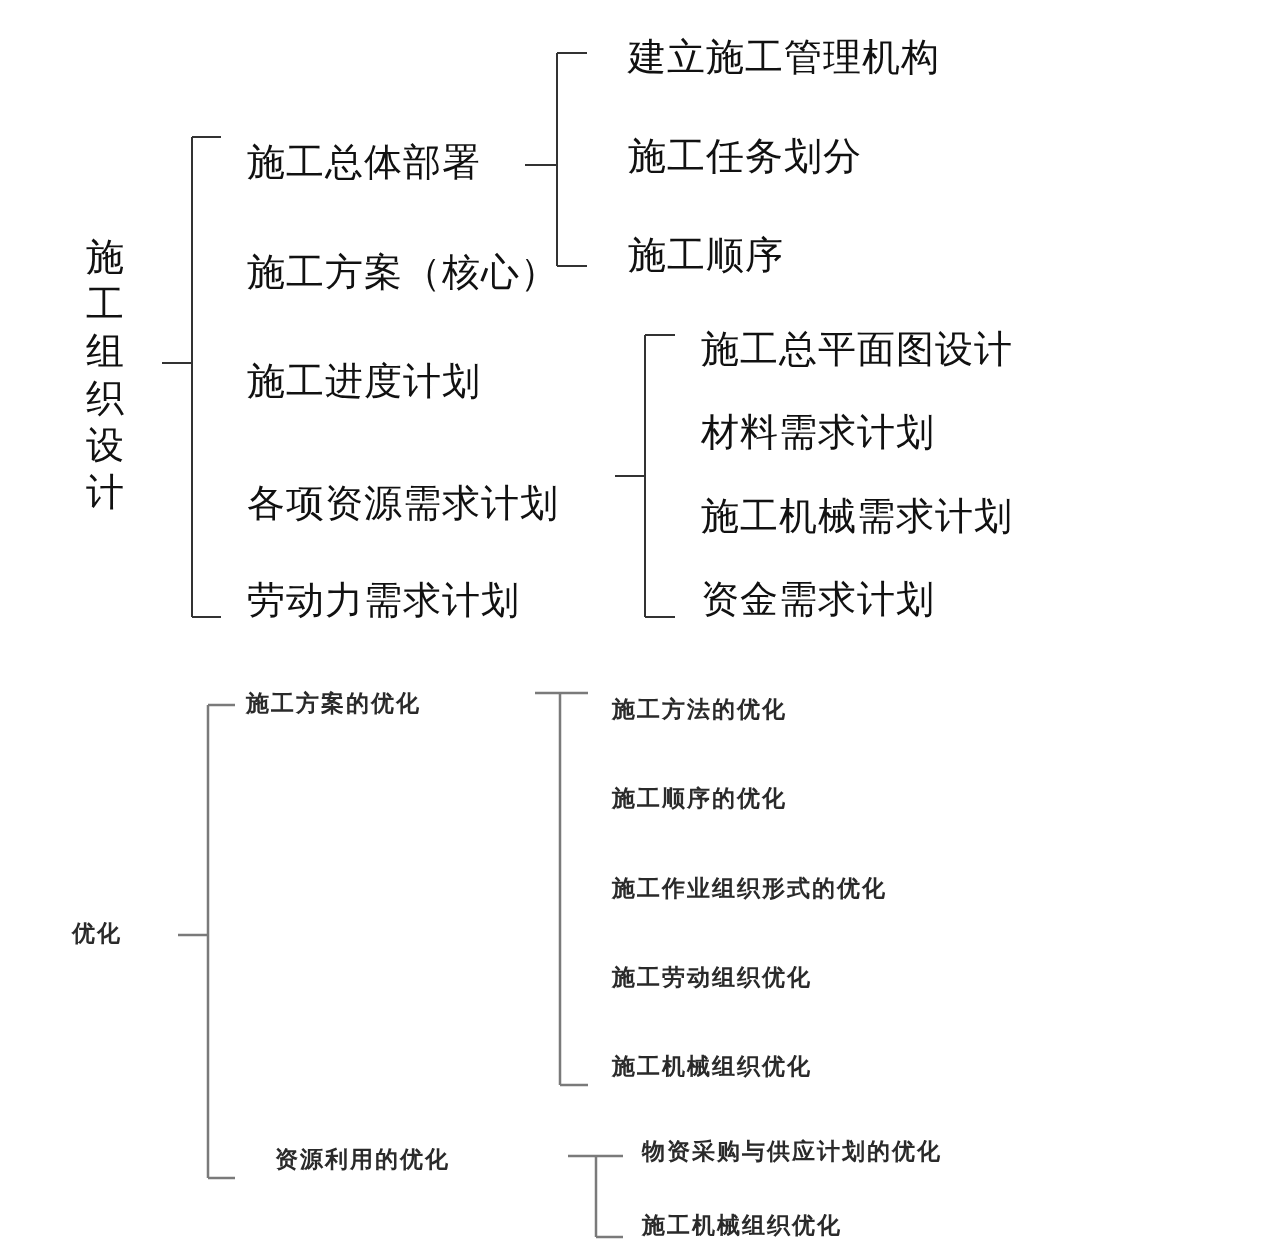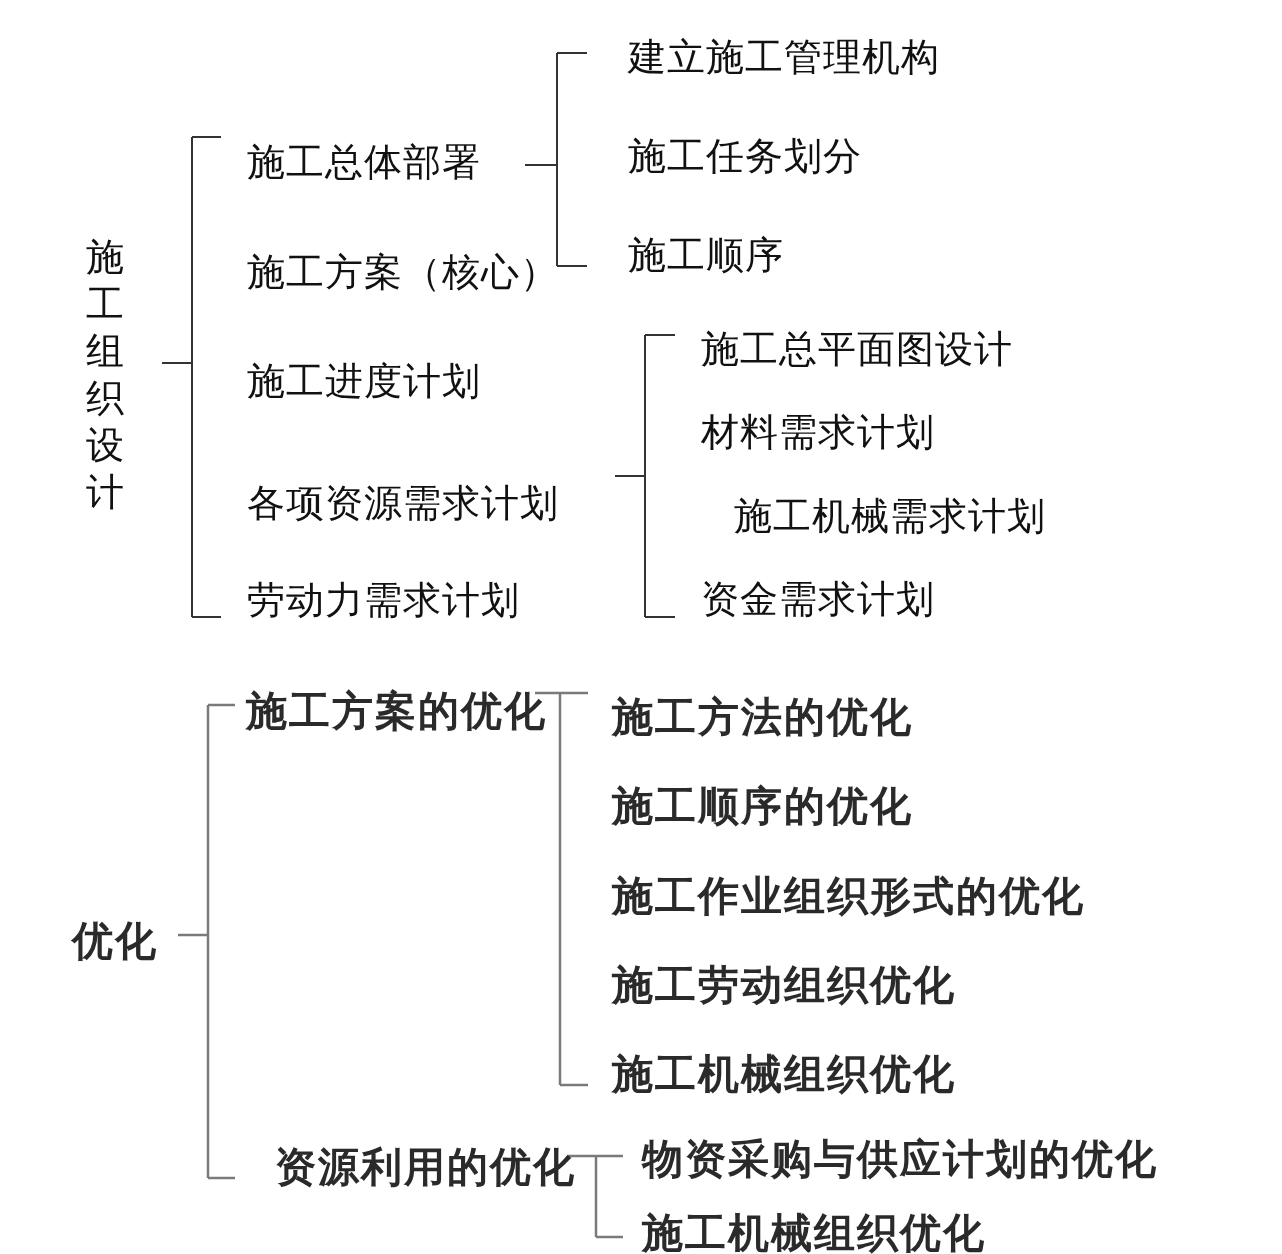--- a/index.html
+++ b/index.html
@@ -1,21 +1,21 @@
 <!DOCTYPE html>
 <html><head>
   <meta charset="utf-8">
   <style>
     html, body { margin: 0; padding: 0; background: #ffffff; }
     body { width: 1282px; height: 1254px; position: relative; overflow: hidden;
            font-family: "DejaVu Serif", "Liberation Serif", serif; color: #111; }
     .lines { position: absolute; left: 0; top: 0; width: 1282px; height: 1254px; }
     .lbl { position: absolute; white-space: nowrap; line-height: 1; }
     .top-lbl { font-size: 38px; color: #111; letter-spacing: 1px; }
-    .bot-lbl { font-size: 41px; color: #2a2a2a; font-weight: bold; letter-spacing: 2px; }
+    .bot-lbl { font-size: 23px; color: #2a2a2a; font-weight: bold; letter-spacing: 2px; }
     .vtitle { position: absolute; left: 83px; top: 234px; width: 44px; font-size: 38px; line-height: 47px;
               text-align: center; color: #111; }
     .vtitle span { display: block; }
   </style>
 </head>
 <body>
 
 <svg class="lines" width="1282" height="1254" viewBox="0 0 1282 1254">
 
   <g stroke="#333" stroke-width="2" fill="none">
@@ -73,21 +73,21 @@
 <div class="lbl top-lbl" style="left:247px; top:362px;">施工进度计划</div>
 <div class="lbl top-lbl" style="left:247px; top:472px;margin-top:12px;">各项资源需求计划</div>
 <div class="lbl top-lbl" style="left:247px; top:581px;">劳动力需求计划</div>
 
 <div class="lbl top-lbl" style="left:628px; top:38px;">建立施工管理机构</div>
 <div class="lbl top-lbl" style="left:628px; top:137px;">施工任务划分</div>
 <div class="lbl top-lbl" style="left:628px; top:236px;">施工顺序</div>
 
 <div class="lbl top-lbl" style="left:701px; top:330px;">施工总平面图设计</div>
 <div class="lbl top-lbl" style="left:701px; top:413px;text-align:right;">材料需求计划</div>
-<div class="lbl top-lbl" style="left:734px; top:497px;">施工机械需求计划</div>
+<div class="lbl top-lbl" style="left:701px; top:497px;">施工机械需求计划</div>
 <div class="lbl top-lbl" style="left:701px; top:580px;">资金需求计划</div>
 
 <div class="lbl bot-lbl" style="left:72px; top:921px;">优化</div>
 
 <div class="lbl bot-lbl" style="left:246px; top:691px;">施工方案的优化</div>
 <div class="lbl bot-lbl" style="left:275px; top:1147px;">资源利用的优化</div>
 
 <div class="lbl bot-lbl" style="left:612px; top:697px;">施工方法的优化</div>
 <div class="lbl bot-lbl" style="left:612px; top:786px;">施工顺序的优化</div>
 <div class="lbl bot-lbl" style="left:612px; top:876px;">施工作业组织形式的优化</div>

